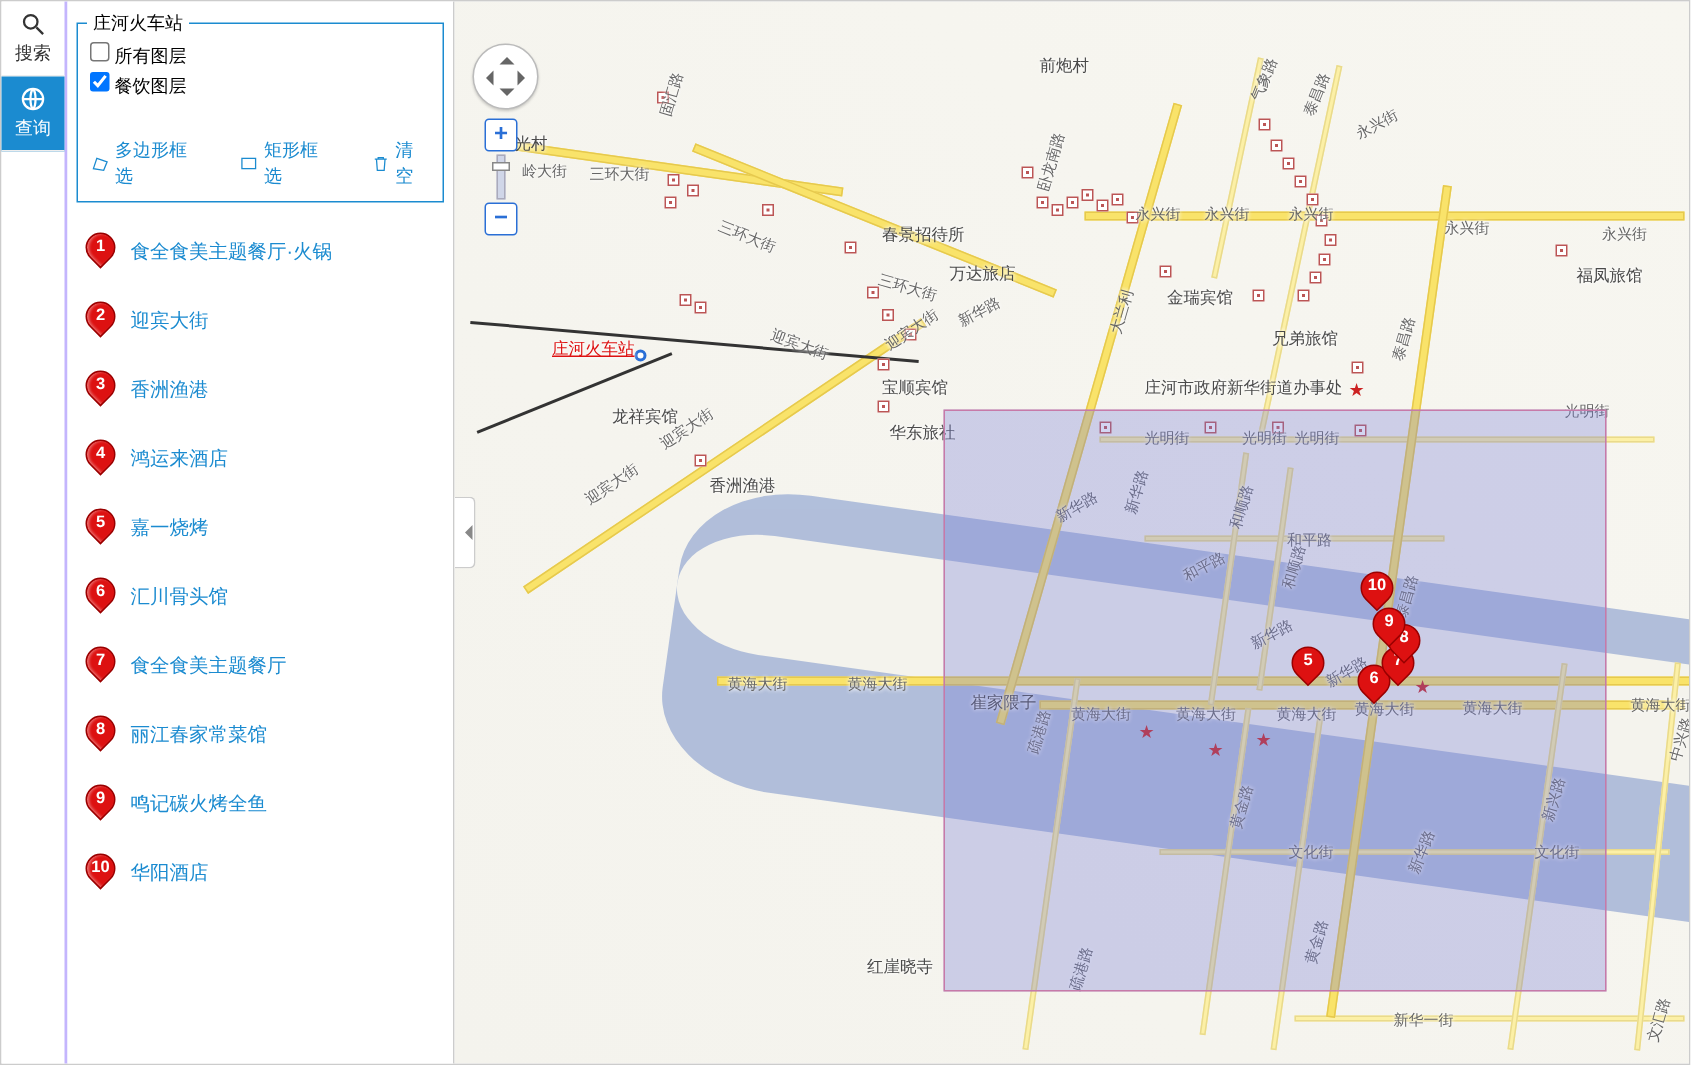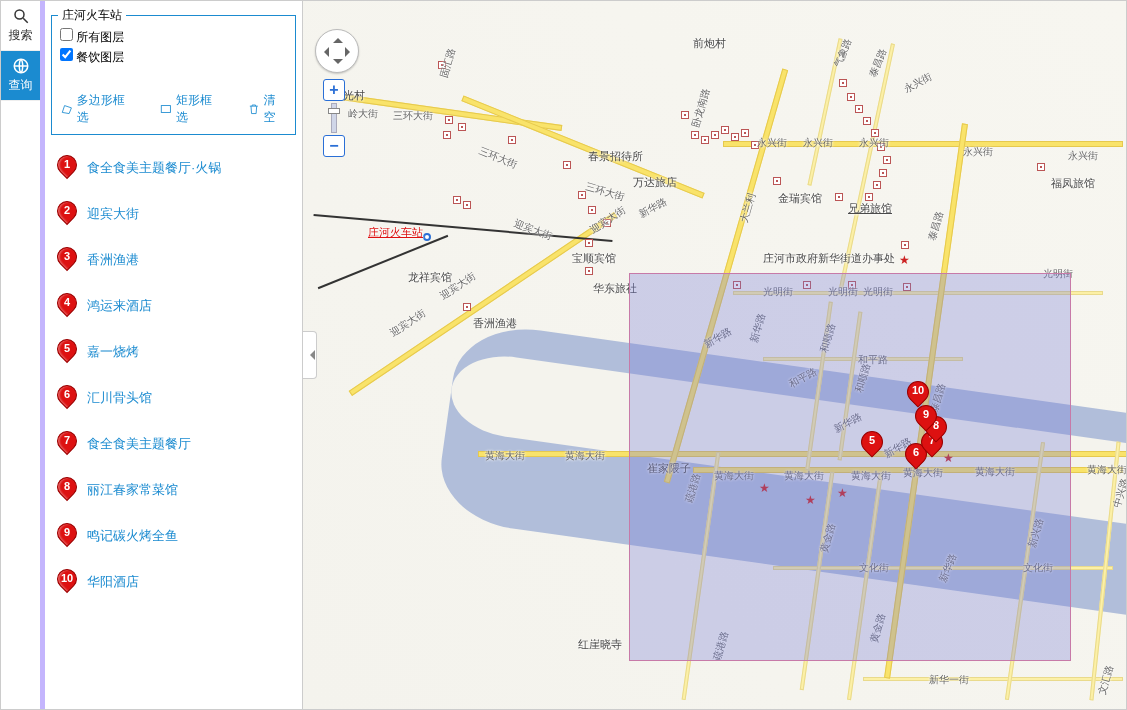--- a/index.html
+++ b/index.html
@@ -1,20 +1,20 @@
 <!DOCTYPE html>
 <html><head>
   <meta charset="utf-8">
   <style>
     * { margin: 0; padding: 0; box-sizing: border-box; }
     body { font-family: "Microsoft YaHei", Arial, sans-serif; font-size: 12px; overflow: hidden; }
     .app { display: flex; width: 1127px; height: 710px; border: 1px solid #ccc; }
 
     
-    .tab-rail { width: 44px; background: #fff; border-right: 5px solid #c4b5fd; display: flex; flex-direction: column; }
+    .tab-rail { width: 44px; background: #fff; border-right: 2px solid #c4b5fd; display: flex; flex-direction: column; }
     .tab-rail .tab { display: flex; flex-direction: column; align-items: center; justify-content: center; height: 50px; font-size: 12px; color: #333; cursor: pointer; border-bottom: 1px solid #eee; }
     .tab-rail .tab.active { background: #1b8bd0; color: #fff; }
     .tab-rail .tab svg { width: 18px; height: 18px; margin-bottom: 2px; }
     .tab-rail .tab.inactive svg { stroke: #333; }
     .tab-rail .tab.active svg { stroke: #fff; }
 
     
     .sidebar { width: 258px; background: #fff; border-right: 1px solid #ccc; padding: 6px; overflow-y: auto; }
     .query-box { border: 1px solid #1b8bd0; padding-bottom: 8px; margin-bottom: 10px; position: relative; }
     .query-box legend { font-size: 12px; padding: 0 4px; margin-left: 6px; }
@@ -326,29 +326,29 @@
         <div class="map-label small" style="left: 454px; top: 135px;">永兴街</div>
         <div class="map-label small" style="left: 500px; top: 135px;">永兴街</div>
         <div class="map-label small" style="left: 556px; top: 135px;">永兴街</div>
         <div class="map-label small" style="left: 660px; top: 144px;">永兴街</div>
         <div class="map-label small" style="left: 765px; top: 148px;">永兴街</div>
         <div class="map-label small" style="left: 175px; top: 150px; transform: rotate(22deg);">三环大街</div>
         <div class="map-label small" style="left: 282px; top: 184px; transform: rotate(16deg);">三环大街</div>
         <div class="map-label " style="left: 285px; top: 148px;">春景招待所</div>
         <div class="map-label " style="left: 330px; top: 174px;">万达旅店</div>
         <div class="map-label " style="left: 475px; top: 190px;">金瑞宾馆</div>
-        <div class="map-label " style="left: 545px; top: 200px; text-decoration: underline;">兄弟旅馆</div>
+        <div class="map-label " style="left: 545px; top: 217px;">兄弟旅馆</div>
         <div class="map-label " style="left: 748px; top: 175px;">福凤旅馆</div>
         <div class="map-label small" style="left: 335px; top: 200px; transform: rotate(-28deg);">新华路</div>
         <div class="map-label small" style="left: 430px; top: 200px; transform: rotate(-74deg);">大兰利</div>
         <div class="map-label small" style="left: 618px; top: 218px; transform: rotate(-74deg);">泰昌路</div>
         <div class="map-label red" style="left: 65px; top: 224px;">庄河火车站</div>
         <div class="map-label small" style="left: 210px; top: 222px; transform: rotate(20deg);">迎宾大街</div>
         <div class="map-label small" style="left: 285px; top: 212px; transform: rotate(-34deg);">迎宾大街</div>
-        <div class="map-label " style="left: 269px; top: 250px;">宝顺宾馆</div>
+        <div class="map-label " style="left: 285px; top: 250px;">宝顺宾馆</div>
         <div class="map-label " style="left: 460px; top: 250px;">庄河市政府新华街道办事处</div>
         <div class="map-label small" style="left: 740px; top: 266px;">光明街</div>
         <div class="map-label " style="left: 105px; top: 269px;">龙祥宾馆</div>
         <div class="map-label " style="left: 290px; top: 280px;">华东旅社</div>
         <div class="map-label small" style="left: 460px; top: 284px;">光明街</div>
         <div class="map-label small" style="left: 525px; top: 284px;">光明街</div>
         <div class="map-label small" style="left: 560px; top: 284px;">光明街</div>
         <div class="map-label small" style="left: 135px; top: 278px; transform: rotate(-34deg);">迎宾大街</div>
         <div class="map-label small" style="left: 85px; top: 315px; transform: rotate(-34deg);">迎宾大街</div>
         <div class="map-label " style="left: 170px; top: 315px;">香洲渔港</div>

